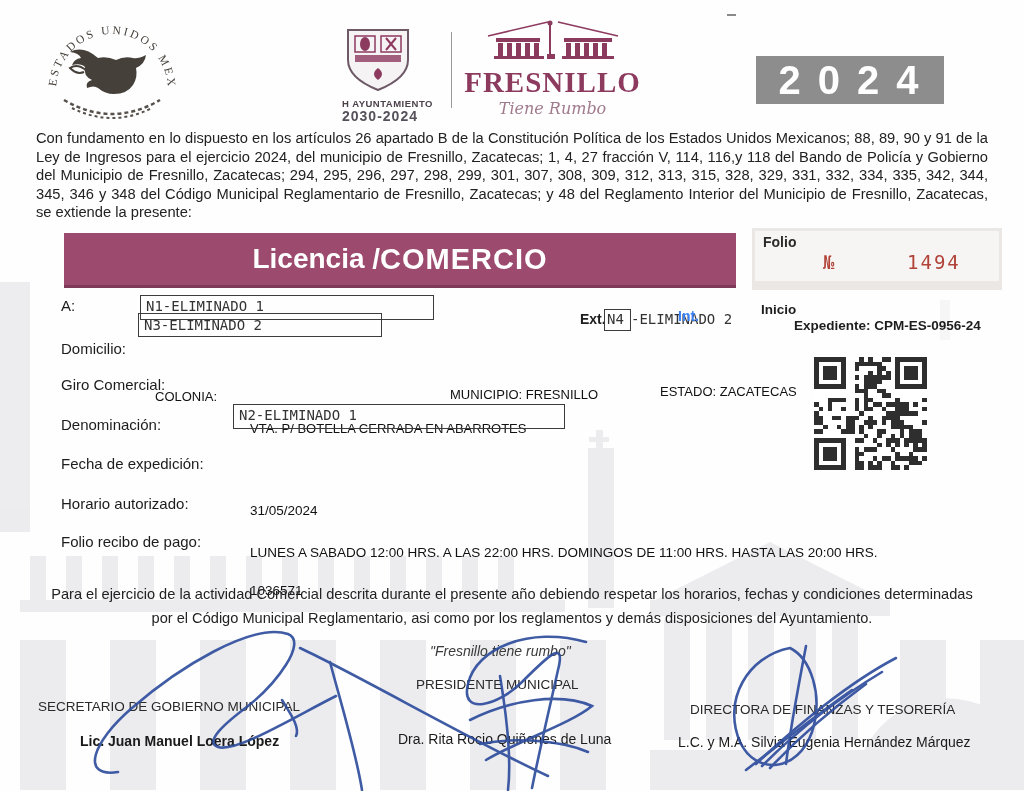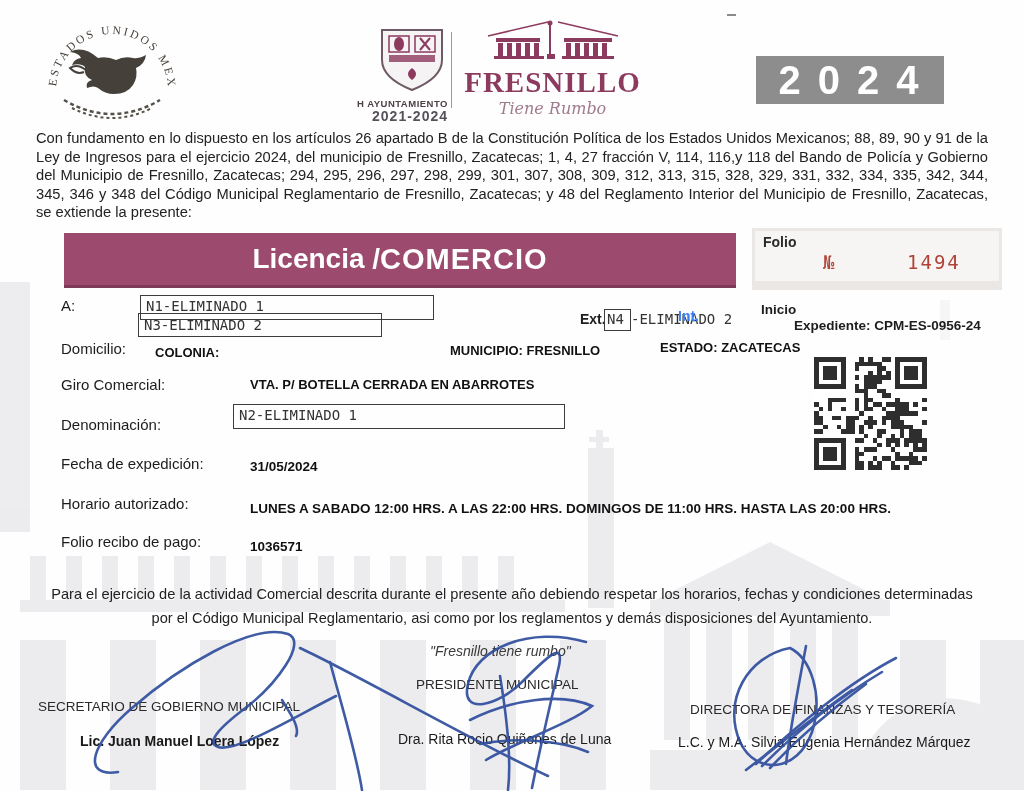--- a/index.html
+++ b/index.html
@@ -1,21 +1,21 @@
 <!DOCTYPE html>
 <html><head>
 <meta charset="utf-8">
 <style>
   html,body{margin:0;padding:0;background:#ffffff;}
   #page{position:relative;width:1024px;height:791px;background:#fefefe;overflow:hidden;
         font-family:"Liberation Sans",sans-serif;color:#1d1d1d;}
   .abs{position:absolute;}
   
   #seal-svg{left:36px;top:8px;}
-  #shield-wrap{left:342px;top:26px;width:106px;text-align:right;}
+  #shield-wrap{left:342px;top:26px;width:106px;text-align:left;}
   .ayto-line1{font-size:9.5px;font-weight:bold;color:#4c4049;letter-spacing:.5px;}
   .ayto-line2{font-size:14px;font-weight:bold;color:#56505a;letter-spacing:1px;margin-top:-1px;}
   #hdr-divider{left:451px;top:32px;width:1px;height:76px;background:#9a9a9a;}
   #fres-logo{left:455px;top:20px;width:195px;text-align:center;}
   #fres-word{font-family:"Liberation Serif",serif;font-weight:600;font-size:29px;color:#8d3a5f;
              letter-spacing:1px;line-height:1;margin-top:2px;}
   #fres-tag{font-family:"DejaVu Serif",serif;font-style:italic;font-size:16px;color:#a07a8d;margin-top:2px;}
   #year-badge{left:756px;top:56px;width:188px;height:48px;background:#8d8d8d;color:#fff;
               font-weight:bold;font-size:40px;text-align:center;line-height:48px;letter-spacing:17px;
               text-indent:14px;font-family:"Liberation Sans",sans-serif;}
@@ -29,21 +29,21 @@
   #banner .t2{font-size:29px;font-weight:800;letter-spacing:1px;}
   #folio-outer{left:752px;top:228px;width:250px;height:62px;background:#eae7e4;}
   #folio-inner{position:absolute;left:3px;top:3px;width:244px;height:50px;background:#f7f5f3;}
   #folio-label{position:absolute;left:8px;top:3px;font-size:14px;font-weight:bold;color:#2a2a2a;}
   #folio-no{position:absolute;left:68px;top:20px;font-family:"DejaVu Sans Mono",monospace;
             font-size:19px;color:#b04238;}
   #folio-num{position:absolute;left:152px;top:20px;font-family:"DejaVu Sans Mono",monospace;
              font-size:19px;color:#b04238;letter-spacing:2px;}
   
   .lbl{font-size:15px;color:#1c1c1c;}
-  .valbold{font-size:13px;font-weight:bold;color:#111;}
+  .valbold{font-size:13px;font-weight:normal;color:#111;margin-top:44px;}
   .mono{font-family:"DejaVu Sans Mono",monospace;font-size:14px;color:#333;}
   .vbox{border:1.5px solid #3c3c3c;background:transparent;}
   
   #footer-par{left:40px;top:582px;width:944px;text-align:center;font-size:14.6px;line-height:24px;color:#222;}
   .sig-title{font-size:13.5px;color:#2a2a2a;}
   .sig-name{font-size:14px;font-weight:bold;color:#1a1a1a;}
   .sig-motto{font-size:14px;font-style:italic;color:#3a3a3a;}
   #wm-svg,#ink-svg{left:0;top:0;pointer-events:none;}
   #wm-svg{z-index:0;} 
   .layer1{z-index:1;} 
@@ -115,21 +115,21 @@
     <svg width="72" height="68" viewBox="0 0 72 68">
       <path d="M6 4 h60 v30 q0 18 -30 30 q-30 -12 -30 -30 z" fill="#f6f3f4" stroke="#6e5a66" stroke-width="2"></path>
       <rect x="13" y="10" width="20" height="16" fill="none" stroke="#8d3a5f" stroke-width="1.5"></rect>
       <rect x="39" y="10" width="20" height="16" fill="none" stroke="#8d3a5f" stroke-width="1.5"></rect>
       <ellipse cx="23" cy="18" rx="5" ry="7" fill="#8d3a5f"></ellipse>
       <path d="M44 12 l10 12 M54 12 l-10 12" stroke="#8d3a5f" stroke-width="2"></path>
       <rect x="13" y="29" width="46" height="7" fill="#8d3a5f" opacity="0.8"></rect>
       <path d="M36 42 q-8 6 0 12 q8 -6 0 -12" fill="#8d3a5f"></path>
     </svg>
     <div class="ayto-line1">H AYUNTAMIENTO</div>
-    <div class="ayto-line2">2021-2024</div>
+    <div class="ayto-line2">2030-2024</div>
   </div>
 
   <div id="hdr-divider" class="abs layer1"></div>
 
   <div id="fres-logo" class="abs layer1">
     <svg width="150" height="42" viewBox="0 0 150 42">
       <g stroke="#8d3a5f" stroke-width="2" fill="none">
         <path d="M10 16 L70 2 M80 2 L140 16" stroke-width="1.5"></path>
         <line x1="72" y1="4" x2="72" y2="34"></line>
       </g>

